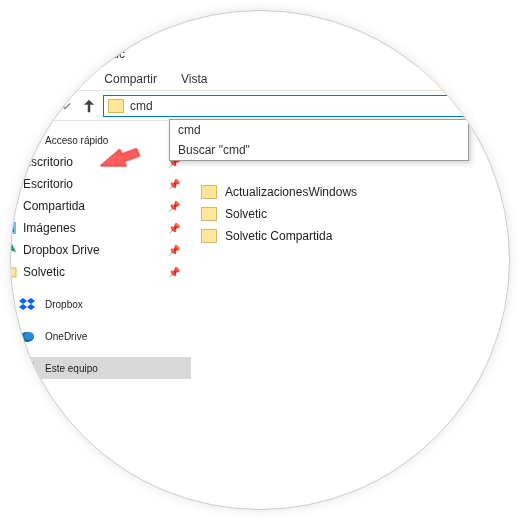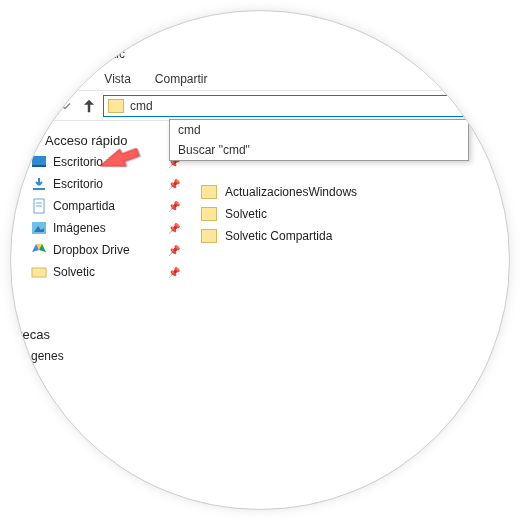--- a/index.html
+++ b/index.html
@@ -23,22 +23,22 @@
 .addrbox .ficon { width: 16px; height: 14px; background: #ffe69a; border: 1px solid #d4b960; margin-right: 6px; }
 .addrbox input { border: none; outline: none; flex: 1; font-size: 12px; color: #333; background: transparent; }
 
 .suggest { position: absolute; left: 168px; top: 28px; width: 300px; background: #fff; border: 1px solid #999; box-shadow: 2px 2px 6px rgba(0,0,0,0.2); z-index: 20; }
 .suggest .srow { padding: 3px 8px; font-size: 12px; color: #333; cursor: pointer; }
 
 .arrow { position: absolute; left: 88px; top: 100px; z-index: 30; pointer-events: none; }
 
 .body { display: flex; }
 .sidebar { width: 190px; padding: 8px 0; }
-.sidebar .item { display: flex; align-items: center; height: 22px; padding-left: 30px; gap: 6px; cursor: pointer; font-size: 12px; color: #222; }
-.sidebar .item.head { padding-left: 18px; font-size: 13px; gap: 10px; }
+.sidebar .item { display: flex; align-items: center; height: 22px; gap: 6px; cursor: pointer; font-size: 12px; color: #222; }
+.sidebar .item.head { padding-left: 18px; font-size: 10px; gap: 10px; }
 .sidebar .item.sel { background: #d8d8d8; }
 .sidebar .pin { margin-left: auto; margin-right: 10px; color: #888; font-size: 10px; }
 .spacer { height: 10px; }
 
 .ic { width: 16px; height: 16px; display: inline-flex; align-items: center; justify-content: center; flex-shrink: 0; }
 .ic-star svg, .ic svg { width: 16px; height: 16px; display: block; }
 
 .content { flex: 1; padding-top: 60px; }
 .content .row { display: flex; align-items: center; height: 22px; padding-left: 10px; gap: 8px; font-size: 12px; color: #222; }
 .content .ficon { width: 16px; height: 14px; background: #ffe69a; border: 1px solid #d4b960; }
@@ -51,22 +51,22 @@
 <div class="explorer">
 
   <div class="titlebar">
     <div class="ticon"></div>
     <div class="tlabel">Solvetic</div>
   </div>
 
   <div class="menubar">
     <div class="tab active">ivo</div>
     <div class="tab">Inicio</div>
+    <div class="tab">Compartir</div>
     <div class="tab">Vista</div>
-    <div class="tab">Compartir</div>
   </div>
 
   <div class="navrow">
     <div class="navbtn">
       <svg viewBox="0 0 16 16">
             <path d="M10 3l-5 5 5 5" stroke="#bbb" stroke-width="1.5" fill="none"></path>
           </svg>
     </div>
     <div class="navbtn">
       <svg viewBox="0 0 16 16">
@@ -171,22 +171,51 @@
         <span class="ic">
               <svg viewBox="0 0 16 16">
                 <rect x="1" y="4" width="14" height="9" fill="#ffe69a" stroke="#d4b960"></rect>
               </svg>
             </span>
         <span>Solvetic</span>
         <span class="pin">📌</span>
       </div>
 
       <div class="spacer"></div>
-      <div class="spacer"></div>
-      <div class="spacer"></div>
+      <div class="item head">
+        <span class="ic">
+              <svg viewBox="0 0 16 16">
+                <polygon points="4,2 8,5 4,8 0,5" fill="#0061ff"></polygon>
+                <polygon points="12,2 16,5 12,8 8,5" fill="#0061ff"></polygon>
+                <polygon points="4,8 8,11 4,14 0,11" fill="#0061ff"></polygon>
+                <polygon points="12,8 16,11 12,14 8,11" fill="#0061ff"></polygon>
+              </svg>
+            </span>
+        <span>Dropbox</span>
+      </div>
+      <div class="spacer"></div>
+      <div class="item head">
+        <span class="ic">
+              <svg viewBox="0 0 16 16">
+                <ellipse cx="8" cy="9" rx="7" ry="5" fill="#0a64a8"></ellipse>
+                <ellipse cx="10" cy="8" rx="5" ry="4" fill="#2b8cd6"></ellipse>
+              </svg>
+            </span>
+        <span>OneDrive</span>
+      </div>
+      <div class="spacer"></div>
+      <div class="item head sel">
+        <span class="ic">
+              <svg viewBox="0 0 16 16">
+                <rect x="2" y="3" width="12" height="8" fill="#4a6a88" stroke="#333"></rect>
+                <rect x="5" y="12" width="6" height="2" fill="#333"></rect>
+              </svg>
+            </span>
+        <span>Este equipo</span>
+      </div>
       <div class="spacer"></div>
       <div class="item head">
         <span>tecas</span>
       </div>
       <div class="item">
         <span>genes</span>
       </div>
     </div>
 
     <div class="content">

